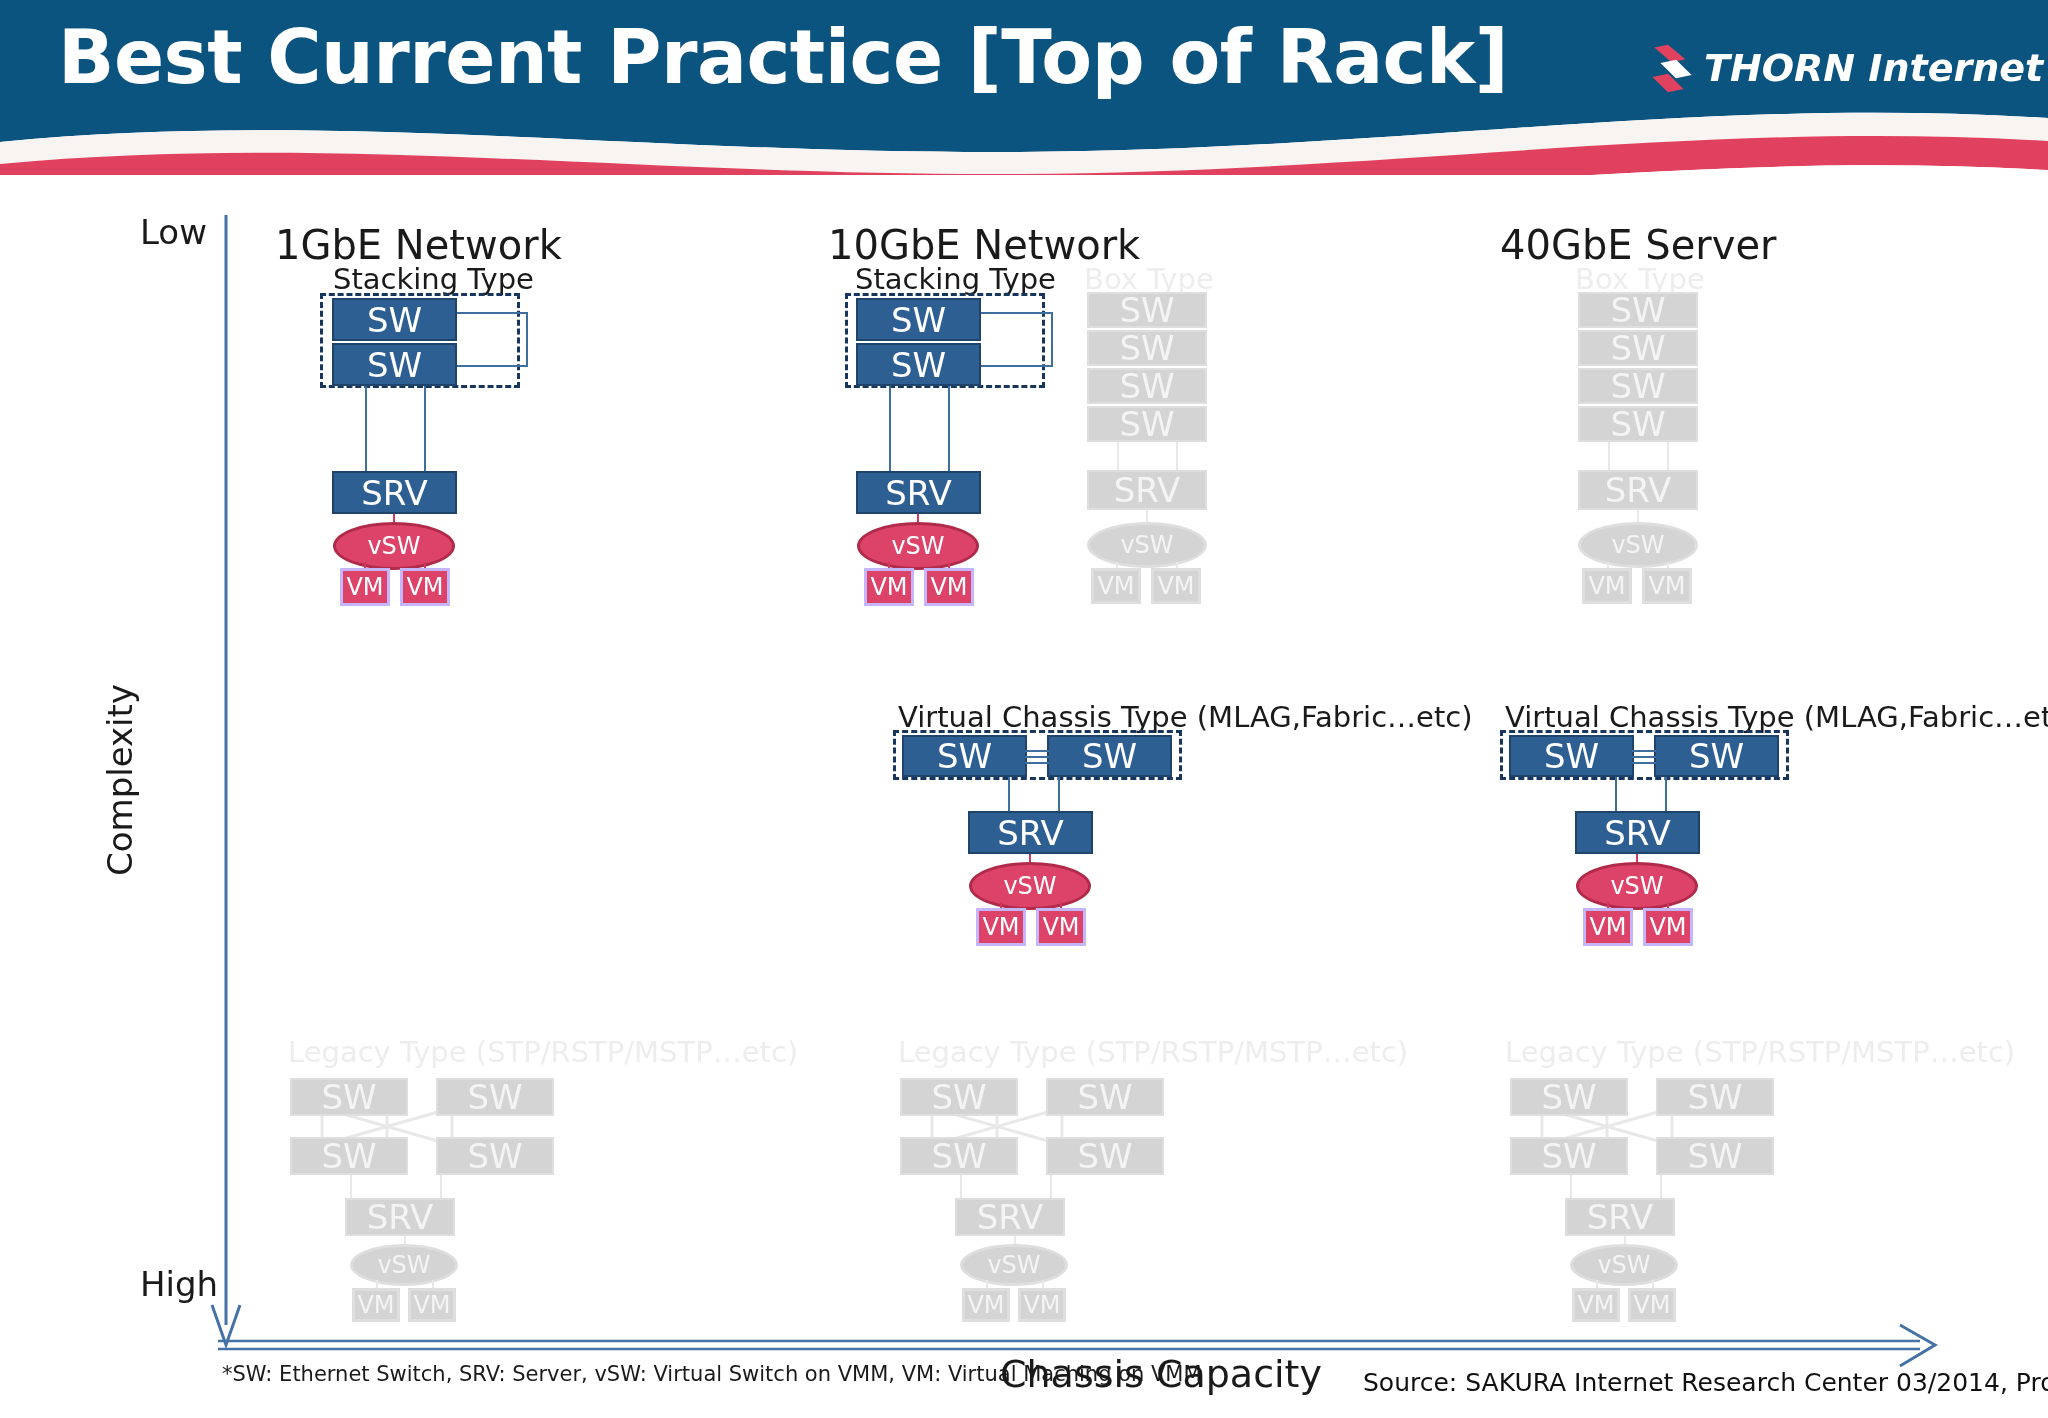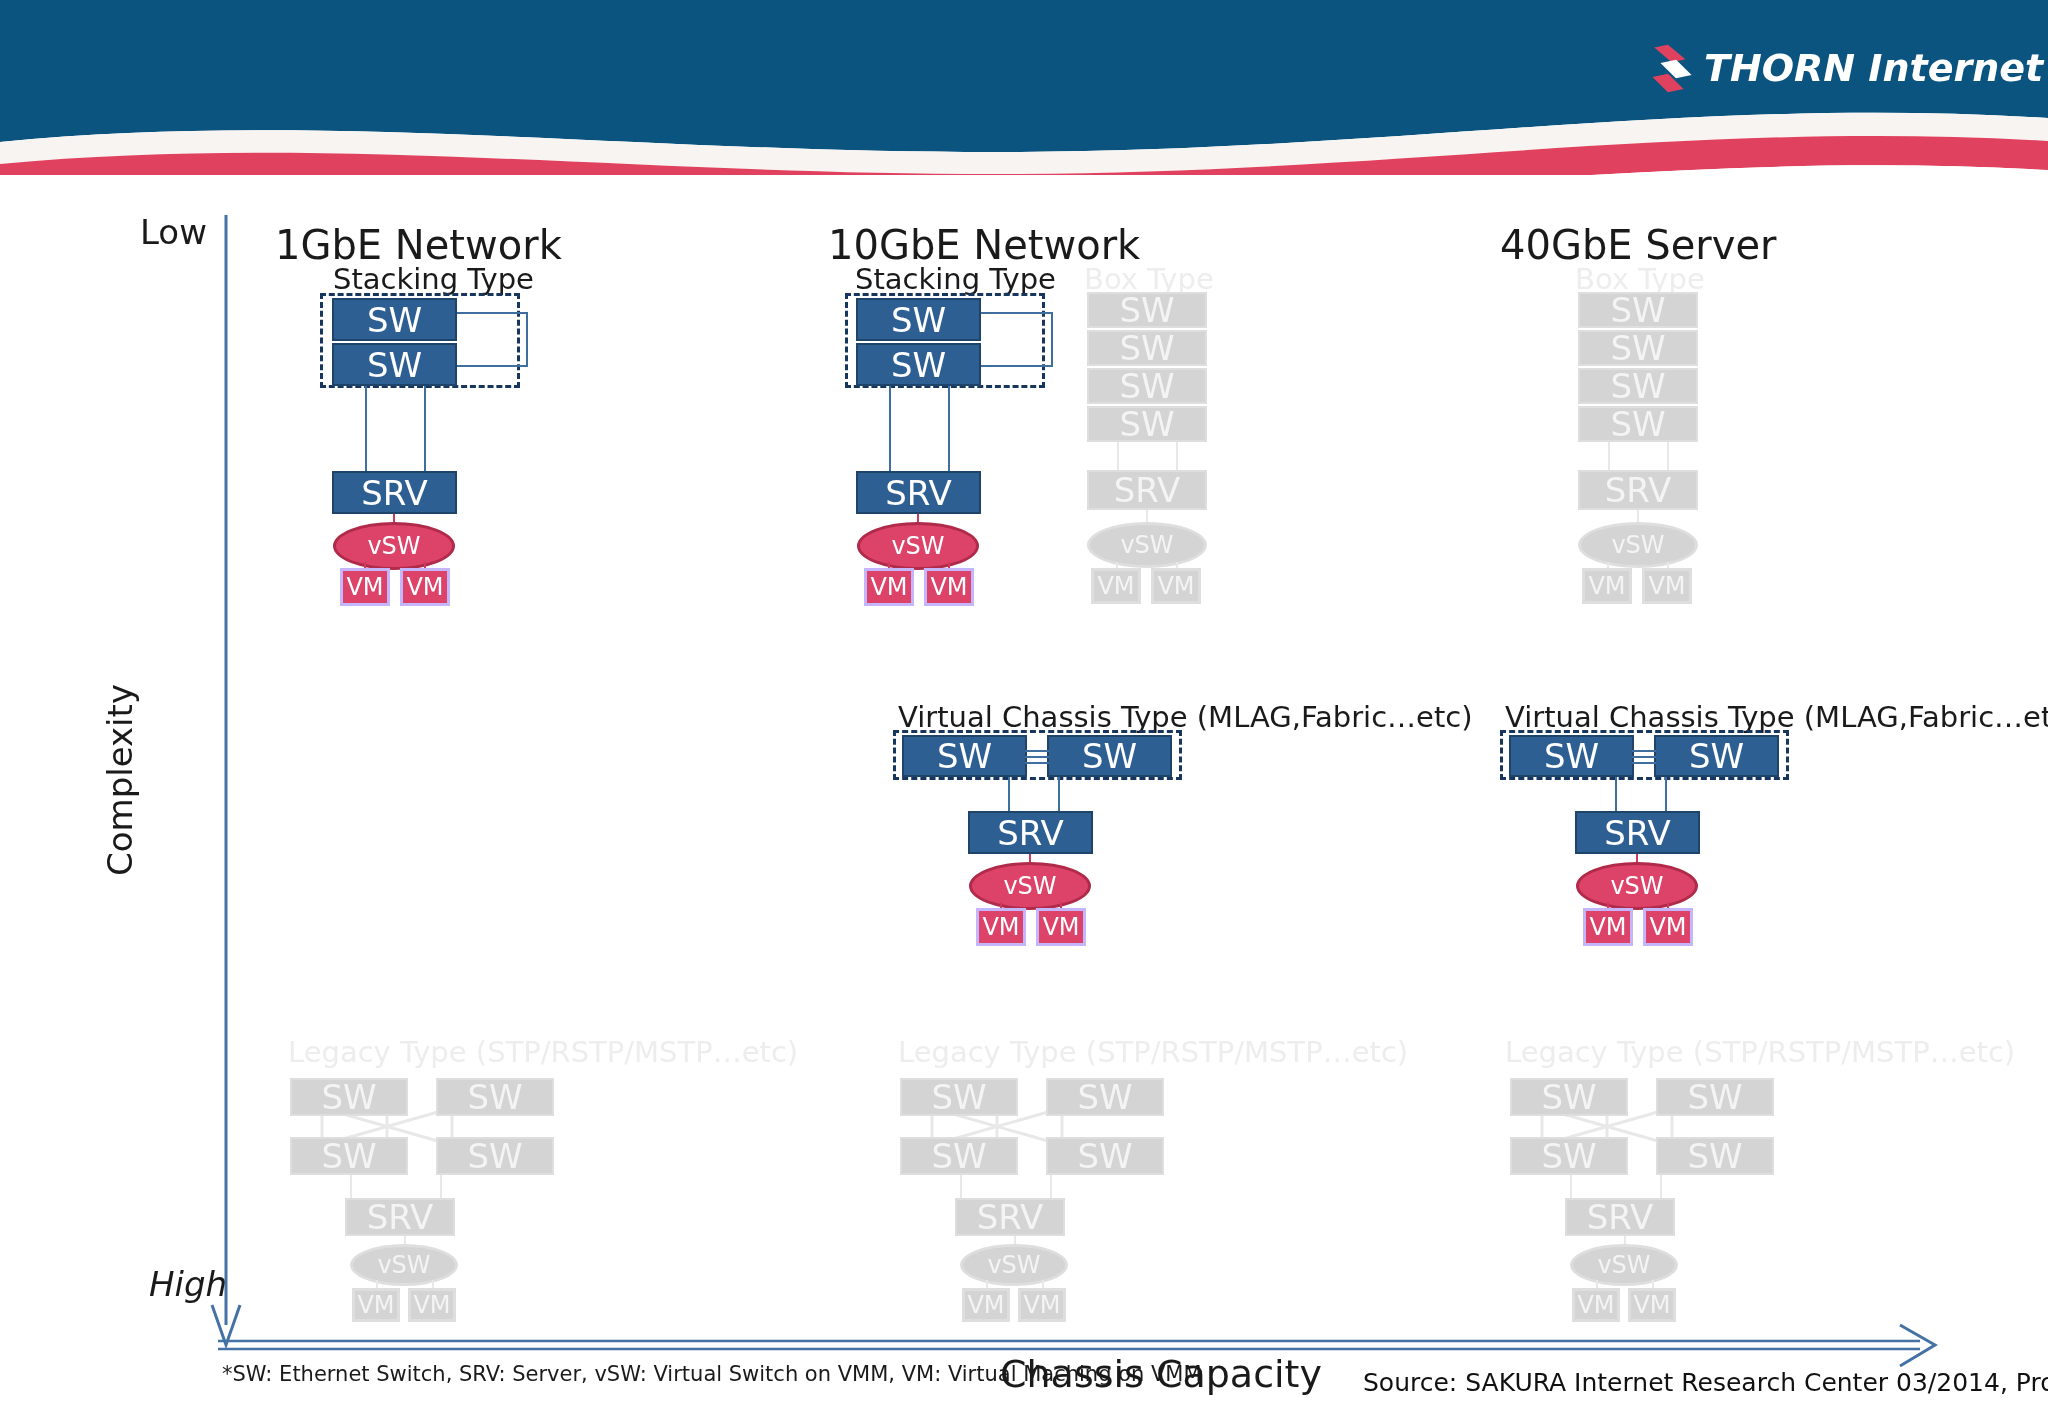--- a/index.html
+++ b/index.html
@@ -26,21 +26,21 @@
   }
   #brand-logo .brand-text .lite{font-weight:bold;}
 
   
   #axis-layer{position:absolute;left:0;top:0;width:2048px;height:1418px;pointer-events:none;}
   .axis-cap{
     position:absolute;font-size:34px;color:#1a1a1a;white-space:nowrap;
     font-family:"DejaVu Sans","Liberation Sans",sans-serif;
   }
   #axis-label-low{left:140px;top:212px;}
-  #axis-label-high{left:149px;top:1264px;font-style:italic;}
+  #axis-label-high{left:140px;top:1264px;}
   #axis-label-complexity{
     left:-10px;top:760px;width:260px;text-align:center;
     transform:rotate(-90deg);transform-origin:center center;
     font-size:34px;color:#1a1a1a;
   }
   #axis-label-capacity{
     position:absolute;left:1000px;top:1352px;font-size:38px;color:#1a1a1a;white-space:nowrap;
     font-family:"DejaVu Sans","Liberation Sans",sans-serif;
   }
 
@@ -96,20 +96,21 @@
 </head>
 <body>
 
 <div id="header-banner">
   <svg width="2048" height="175" viewBox="0 0 2048 175">
     <path d="M0,0 H2048 V118 C1700,96 1400,150 1020,152 C640,154 330,110 0,142 Z" fill="#0b5480"></path>
     <path d="M0,142 C330,110 640,154 1020,152 C1400,150 1700,96 2048,118 L2048,141 C1700,120 1400,172 1020,174 C640,176 330,133 0,164 Z" fill="#f7f4f2"></path>
     <path d="M0,164 C330,133 640,176 1020,174 C1400,172 1700,120 2048,141 L2048,170 C1700,150 1400,200 1020,202 C640,204 330,162 0,193 Z" fill="#e0415e"></path>
     <path d="M0,193 C330,162 640,204 1020,202 C1400,200 1700,150 2048,170 L2048,260 H0 Z" fill="#ffffff"></path>
   </svg>
+  <div id="slide-title">Best Current Practice [Top of Rack]</div>
   <div id="brand-logo">
     <span class="mark">
       <svg width="42" height="56" viewBox="0 0 42 56">
         <path d="M4,4 L18,4 L32,22 L18,22 Z" fill="#e0415e" transform="rotate(-12 20 14)"></path>
         <path d="M10,20 L26,20 L38,38 L22,38 Z" fill="#ffffff" transform="rotate(-12 24 29)"></path>
         <path d="M2,34 L18,34 L30,52 L14,52 Z" fill="#e0415e" transform="rotate(-12 16 43)"></path>
       </svg>
     </span>
     <span class="brand-text"><span>THORN</span>&nbsp;<span class="lite">Internet</span></span>
   </div>

